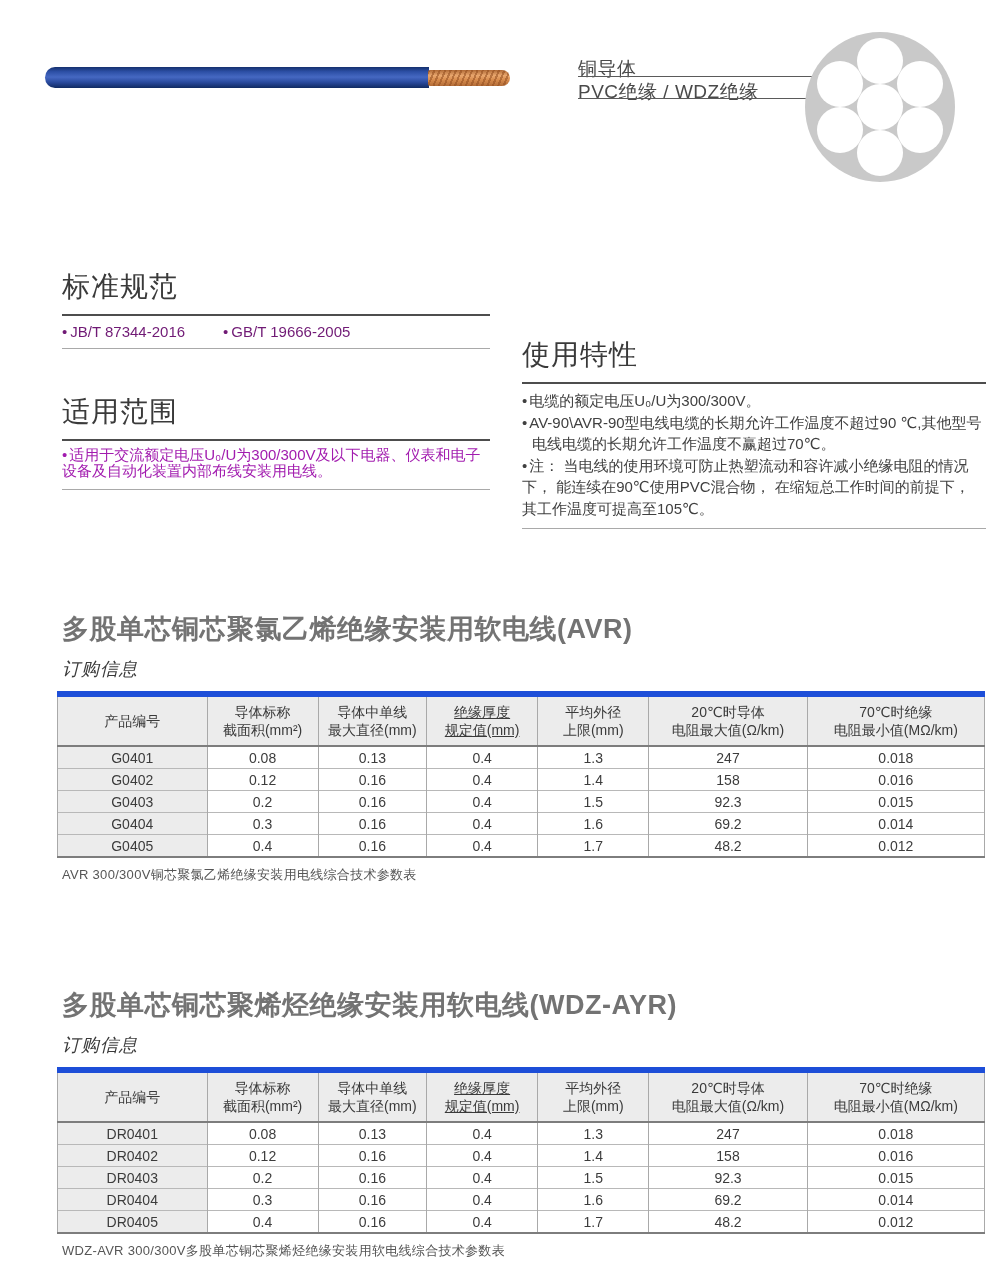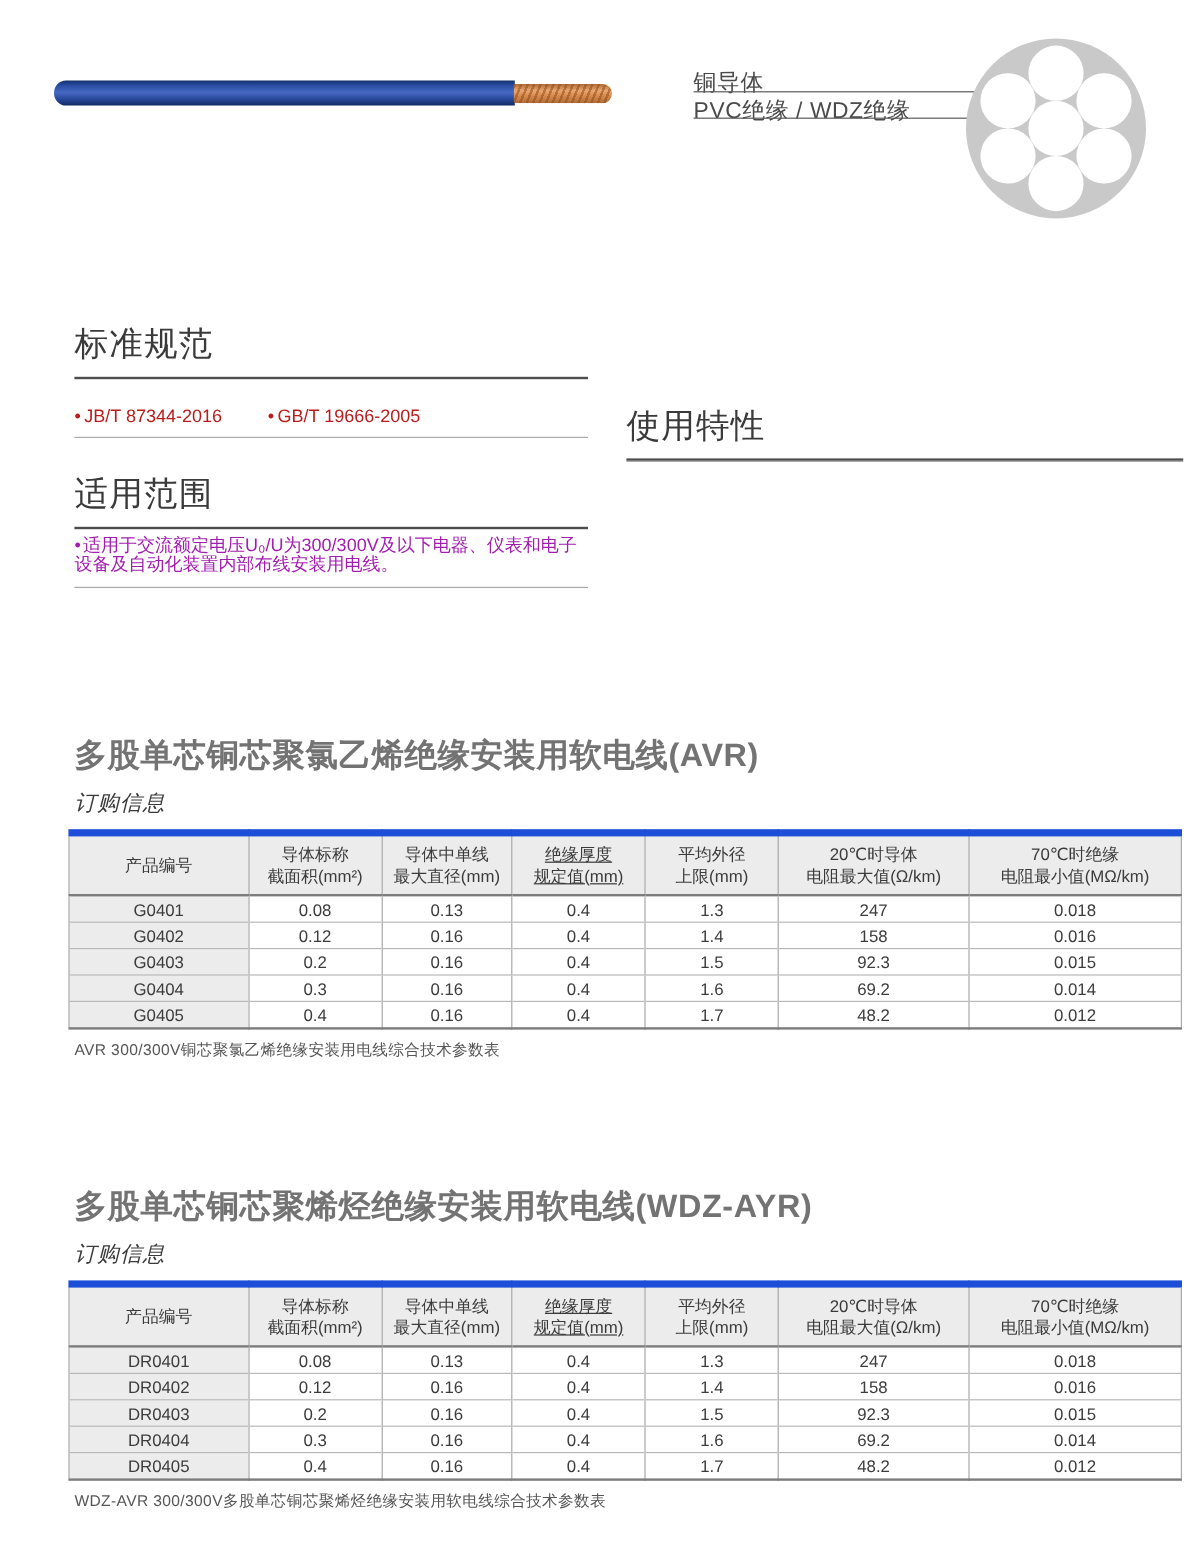--- a/index.html
+++ b/index.html
@@ -23,21 +23,21 @@
   .strand.s-top{left:52px;top:6px;} .strand.s-ul{left:12px;top:29px;} .strand.s-ur{left:92px;top:29px;}
   .strand.s-c{left:52px;top:52px;} .strand.s-ll{left:12px;top:75px;} .strand.s-lr{left:92px;top:75px;}
   .strand.s-bot{left:52px;top:98px;}
 
   
   .sec{position:absolute;}
   .sec h2{margin:0;font-size:28px;font-weight:500;color:#3a3a3a;letter-spacing:1px;}
   .rule-thick{height:0;border-top:2px solid #4d4d4d;margin-top:8px;}
   .rule-thin{height:0;border-top:1px solid #a9a9a9;}
   .sec-standards{left:62px;top:268px;width:428px;}
-  .standards-items{display:flex;gap:38px;font-size:15px;color:#b91c1c;padding:7px 0 8px 0;margin-top:16px;}
+  .standards-items{display:flex;gap:38px;font-size:15px;color:#701a75;padding:7px 0 8px 0;}
   .standards-items span::before{content:"\2022";margin-right:3px;}
   .sec-scope{left:62px;top:393px;width:428px;}
   .body-text{font-size:15px;line-height:16px;color:#a21caf;padding:6px 0 10px 0;}
   .body-text::before{content:"\2022";margin-right:2px;}
   .sec-usage{left:522px;top:336px;width:464px;}
   .char-bullets{padding:6px 0 9px 0;font-size:15px;line-height:21.5px;color:#404040;}
   .char-bullets .bullet::before{content:"\2022";margin-right:2px;}
   .char-bullets .bullet.hang{padding-left:10px;text-indent:-10px;}
 
   
@@ -98,20 +98,25 @@
   <div class="sec sec-scope">
     <h2>适用范围</h2>
     <div class="rule-thick"></div>
     <div class="body-text">适用于交流额定电压U₀/U为300/300V及以下电器、仪表和电子设备及自动化装置内部布线安装用电线。</div>
     <div class="rule-thin"></div>
   </div>
 
   <div class="sec sec-usage">
     <h2>使用特性</h2>
     <div class="rule-thick"></div>
+    <div class="char-bullets">
+      <div class="bullet">电缆的额定电压U₀/U为300/300V。</div>
+      <div class="bullet hang">AV-90\AVR-90型电线电缆的长期允许工作温度不超过90 ℃,其他型号电线电缆的长期允许工作温度不赢超过70℃。</div>
+      <div class="bullet">注： 当电线的使用环境可防止热塑流动和容许减小绝缘电阻的情况下， 能连续在90℃使用PVC混合物， 在缩短总工作时间的前提下， 其工作温度可提高至105℃。</div>
+    </div>
     <div class="rule-thin"></div>
   </div>
 
   <div class="product product-1">
     <h1 class="red-heading">多股单芯铜芯聚氯乙烯绝缘安装用软电线(AVR)</h1>
     <div class="order-info">订购信息</div>
     <table class="spec-table">
         <thead>
           <tr>
             <th>产品编号</th>

